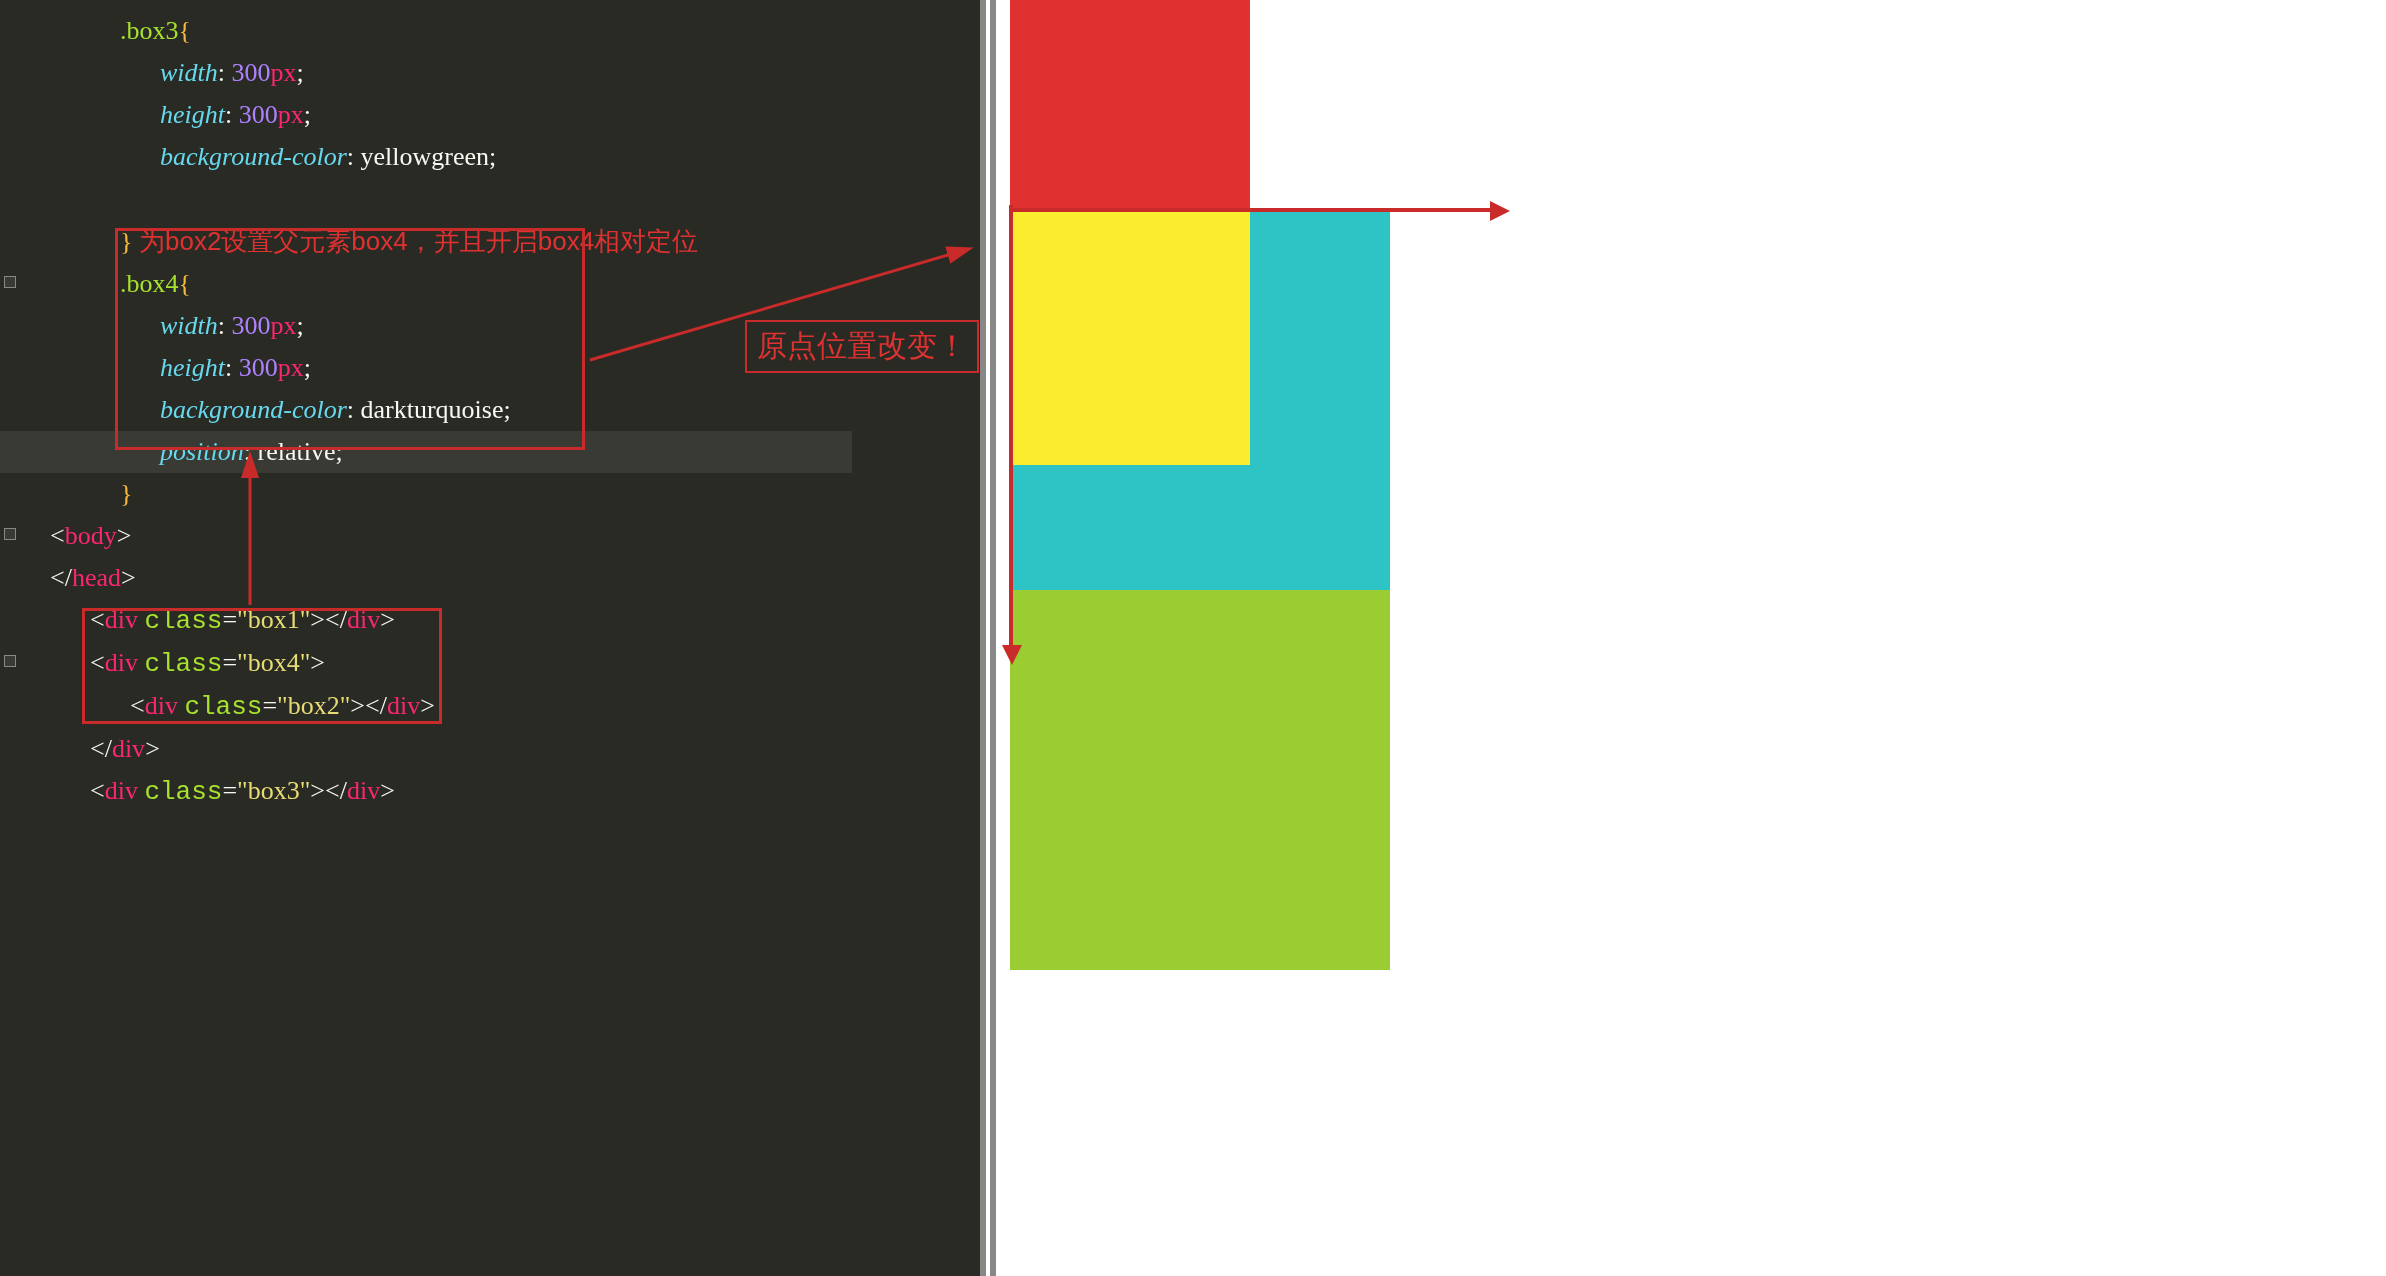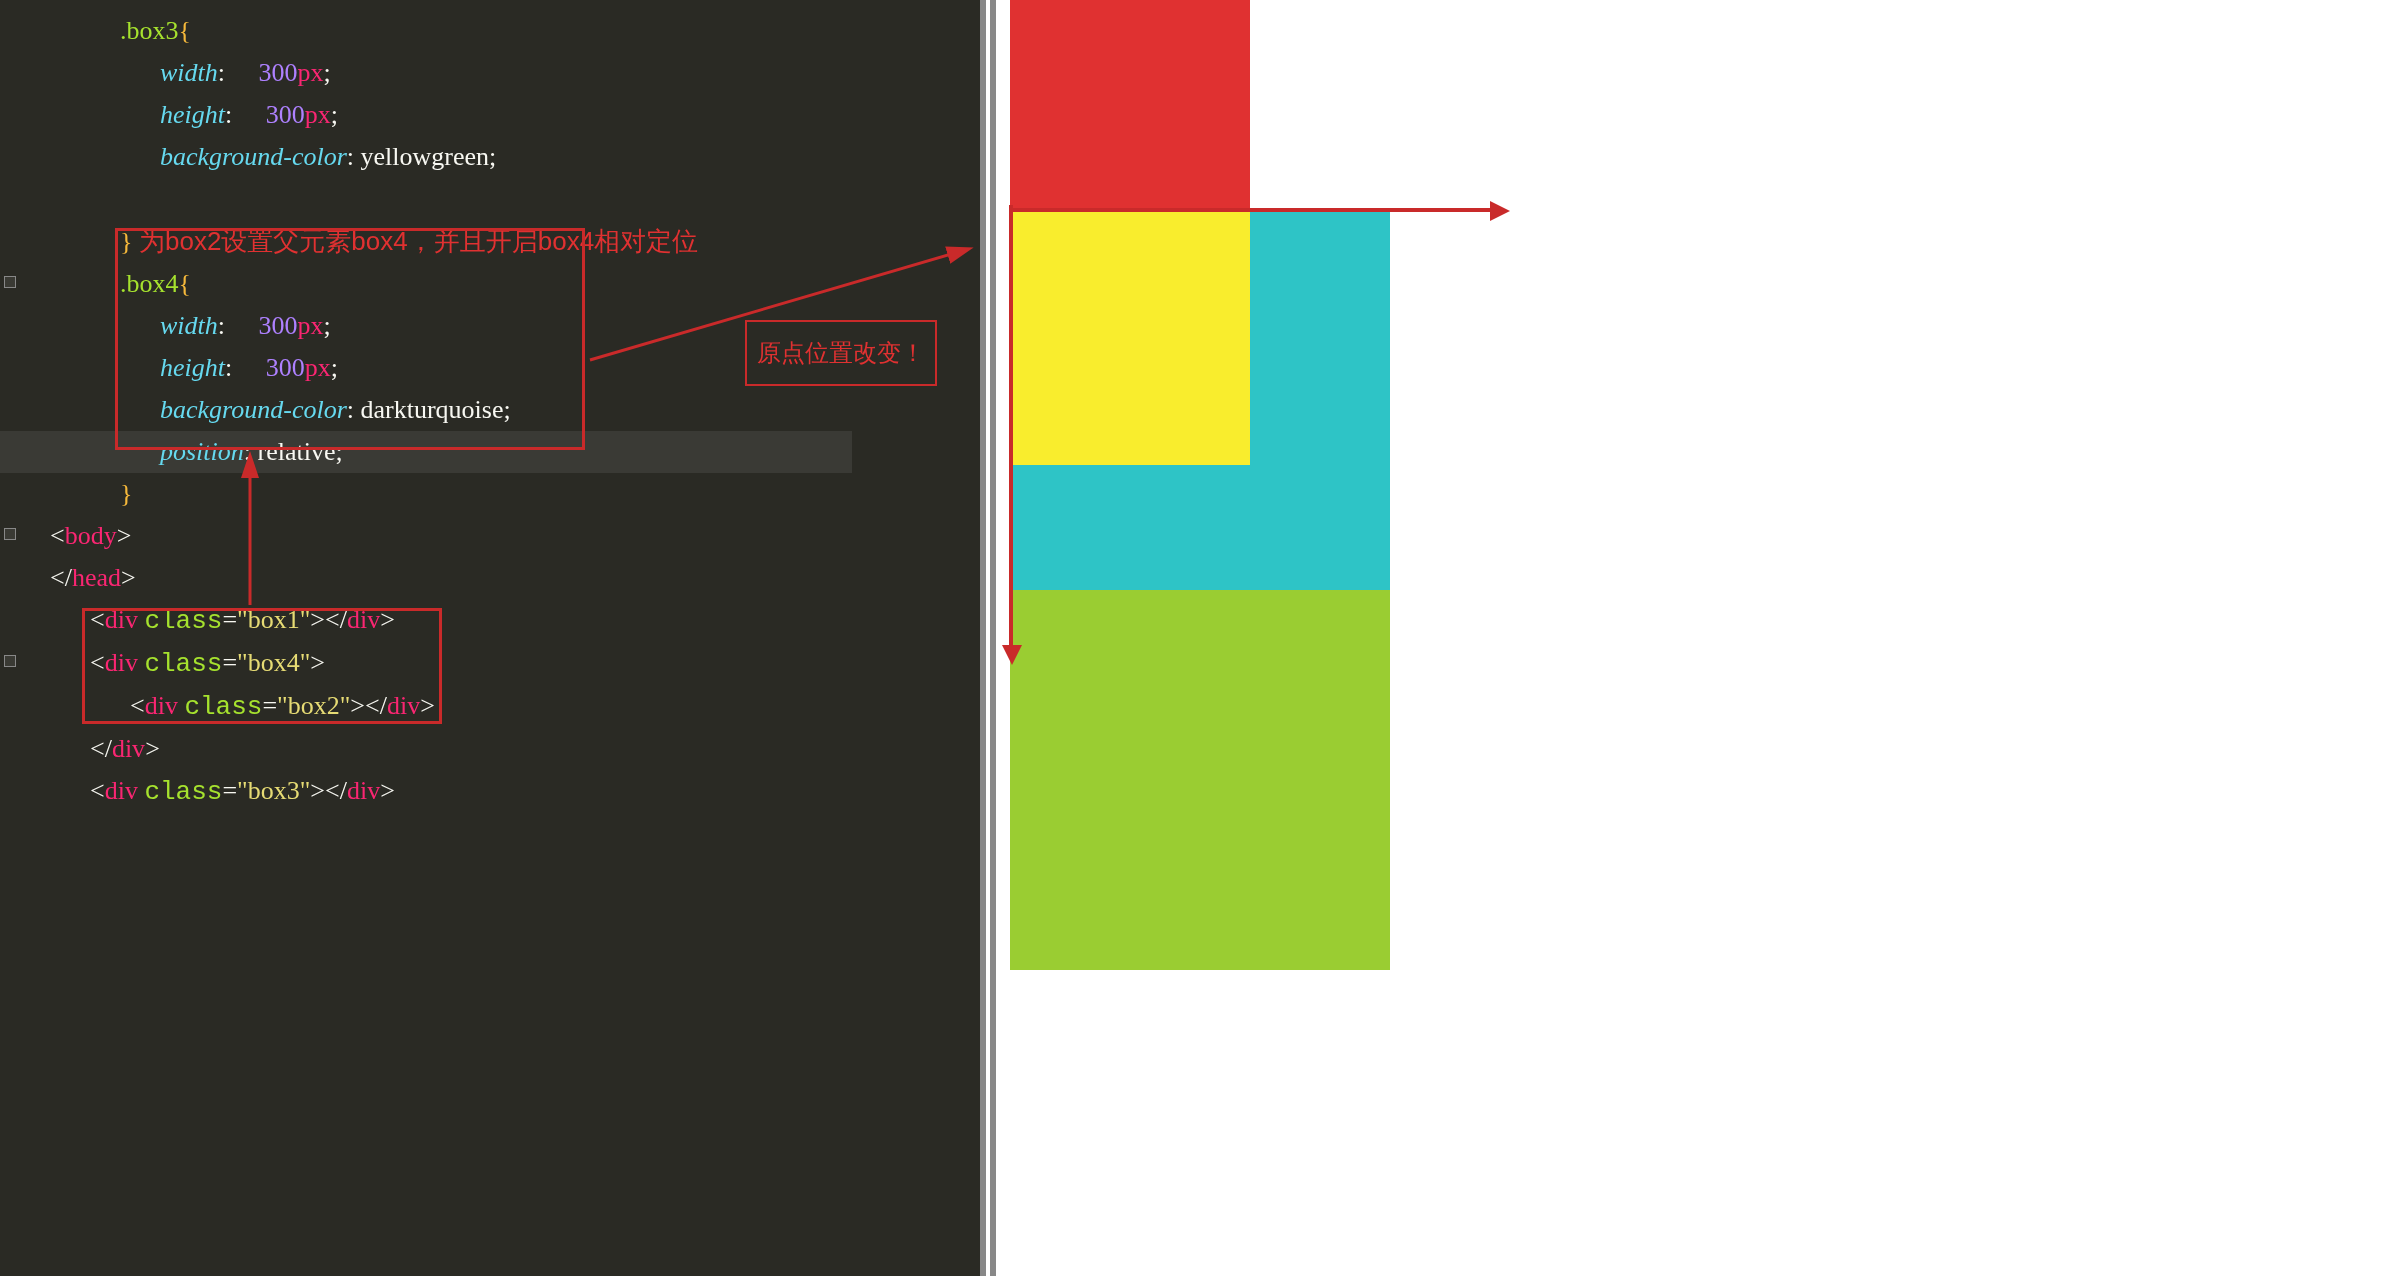--- a/index.html
+++ b/index.html
@@ -42,42 +42,42 @@
 .ind1 { padding-left: 120px; }
 .ind2 { padding-left: 160px; }
 .ind0b { padding-left: 90px; }
 .ind0c { padding-left: 50px; }
 .ind-body { padding-left: 90px; }
 
 .tok-sel { color: #a6e22e; }
 .tok-brace { color: #f6b93b; }
 .tok-prop { color: #66d9ef; font-style: italic; }
 .tok-punct { color: #f8f8f2; }
-.tok-num { color: #ae81ff; margin-left: 27px; }
+.tok-num { color: #ae81ff; }
 .tok-unit { color: #f92672; }
 .tok-val { color: #f8f8f2; }
 .tok-tag-open { color: #f8f8f2; }
 .tok-tag-name { color: #f92672; }
 .tok-attr { color: #a6e22e; font-family: Liberation Mono, monospace; }
 .tok-attr-eq { color: #f8f8f2; }
 .tok-attr-val { color: #e6db74; }
 .tok-comment-zh { color: #e03131; font-style: normal; font-family: "Microsoft YaHei", sans-serif; font-size: 26px; margin-top: 37px; }
 
 .red-box {
   position: absolute;
   border: 3px solid #c92a2a;
   pointer-events: none;
 }
 .annotation-box {
   position: absolute;
   border: 2px solid #c92a2a;
   color: #e03131;
   font-family: Liberation Serif, serif;
-  font-size: 24px;
-  padding: 15px 10px;
+  font-size: 30px;
+  padding: 4px 10px;
   background: transparent;
 }
 svg.anno { position: absolute; pointer-events: none; }
 
 .preview-pane {
   position: absolute;
   left: 980px; top: 0;
   width: 1406px; height: 1276px;
   background: #ffffff;
 }

